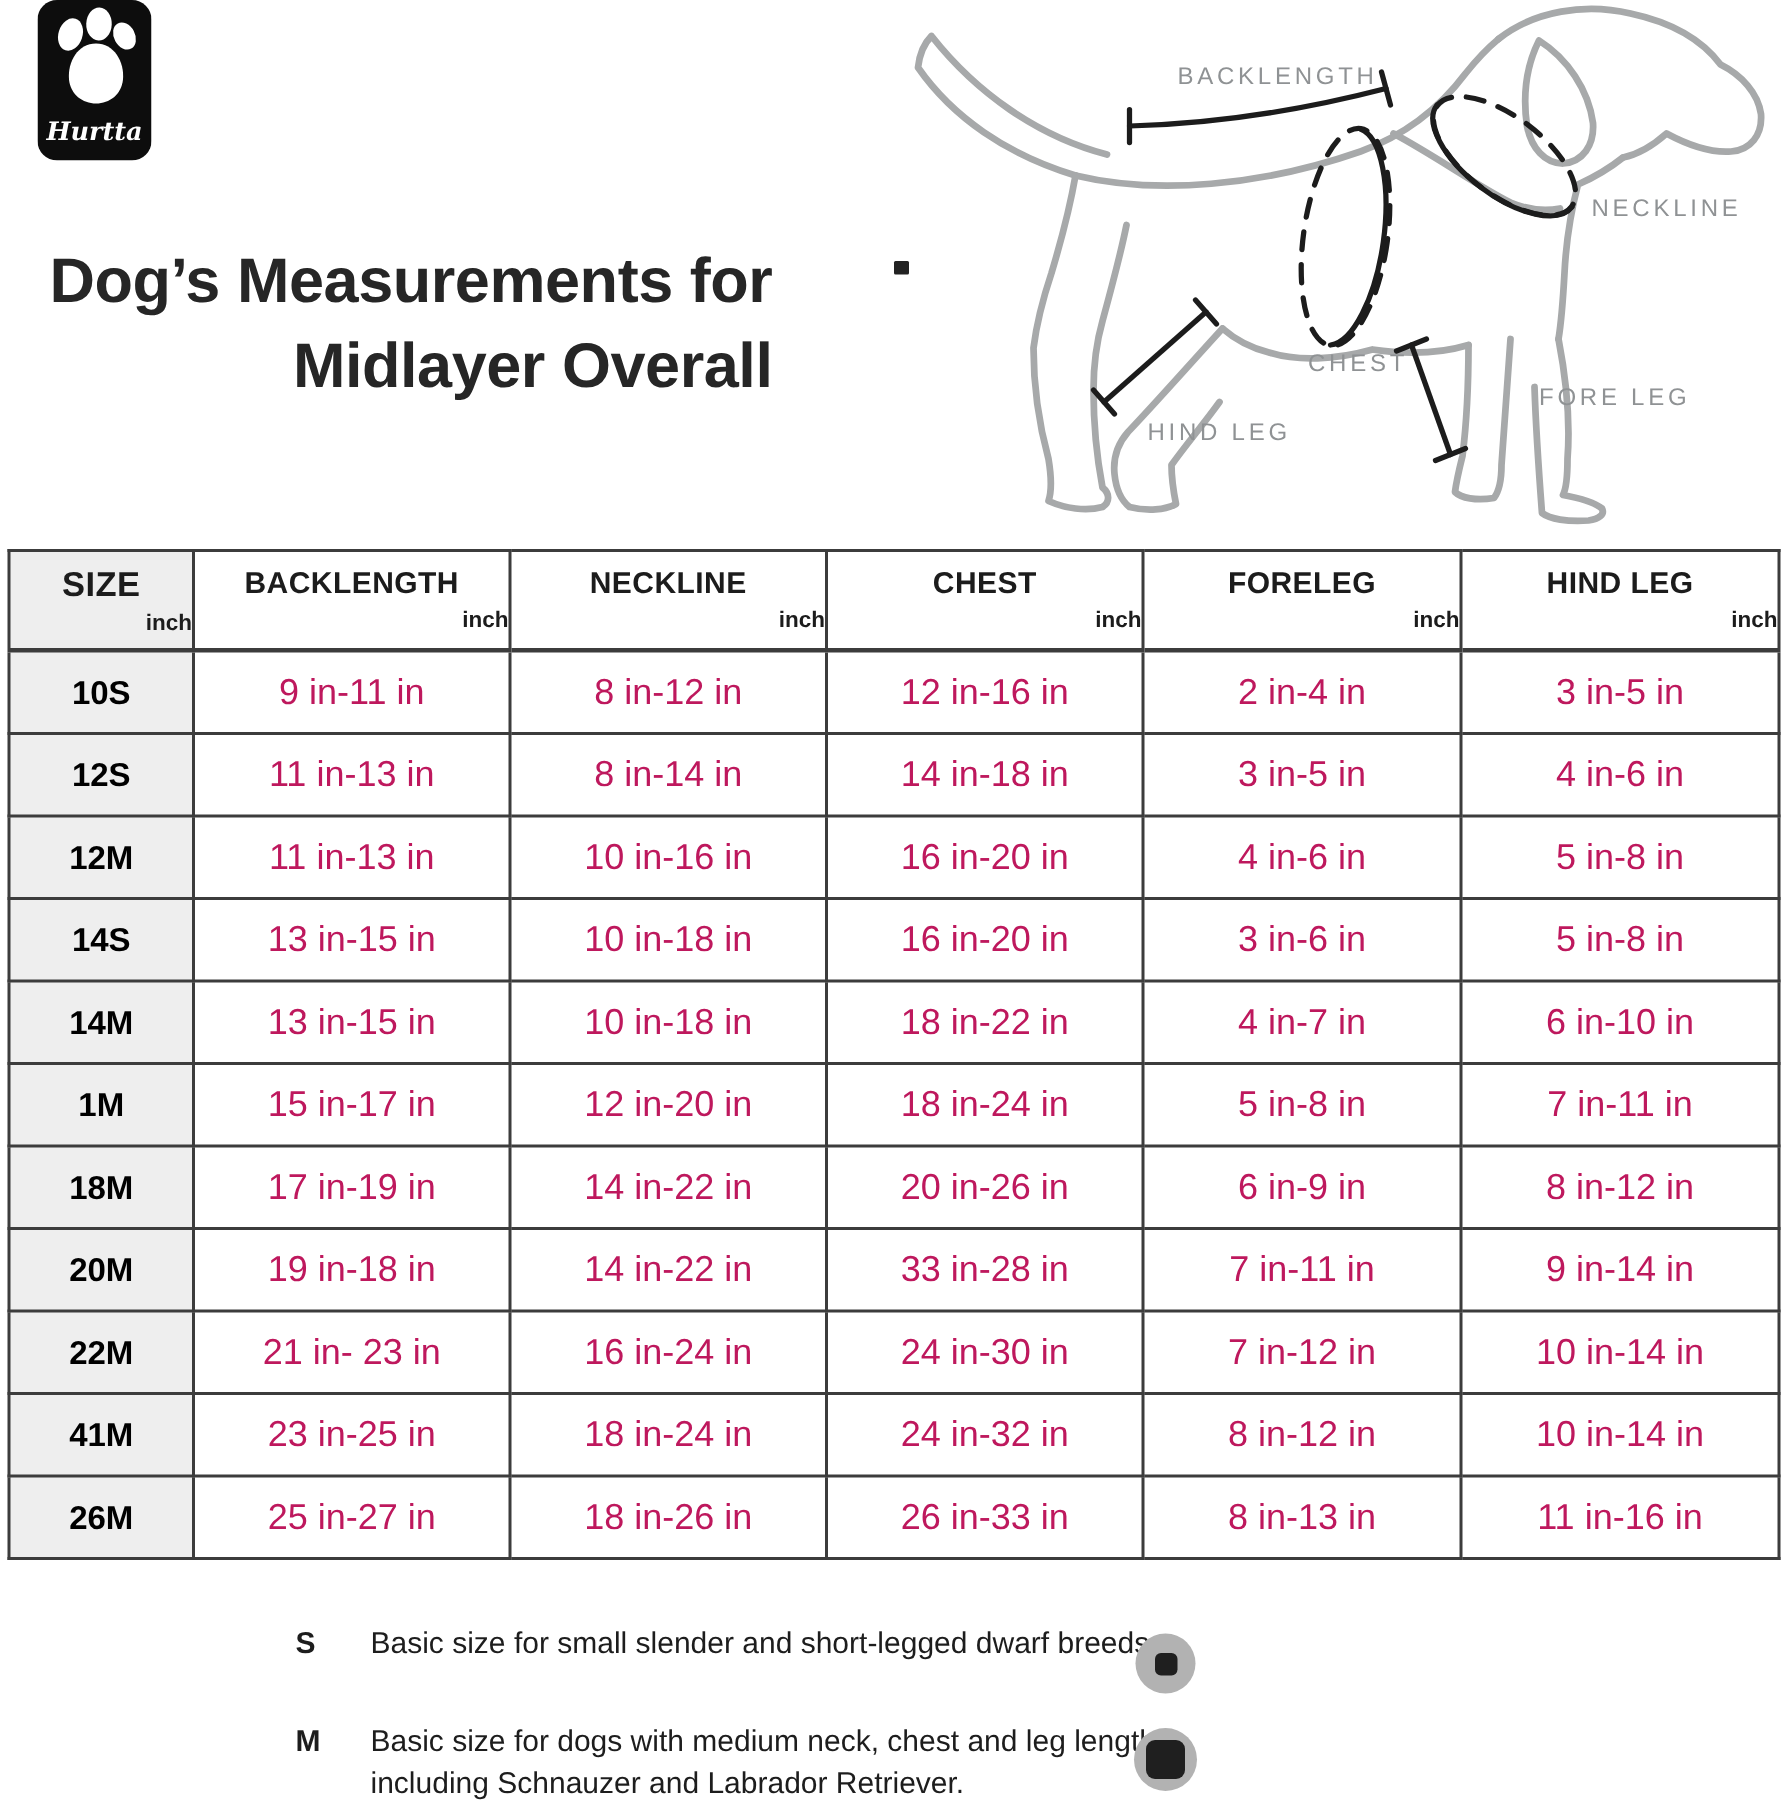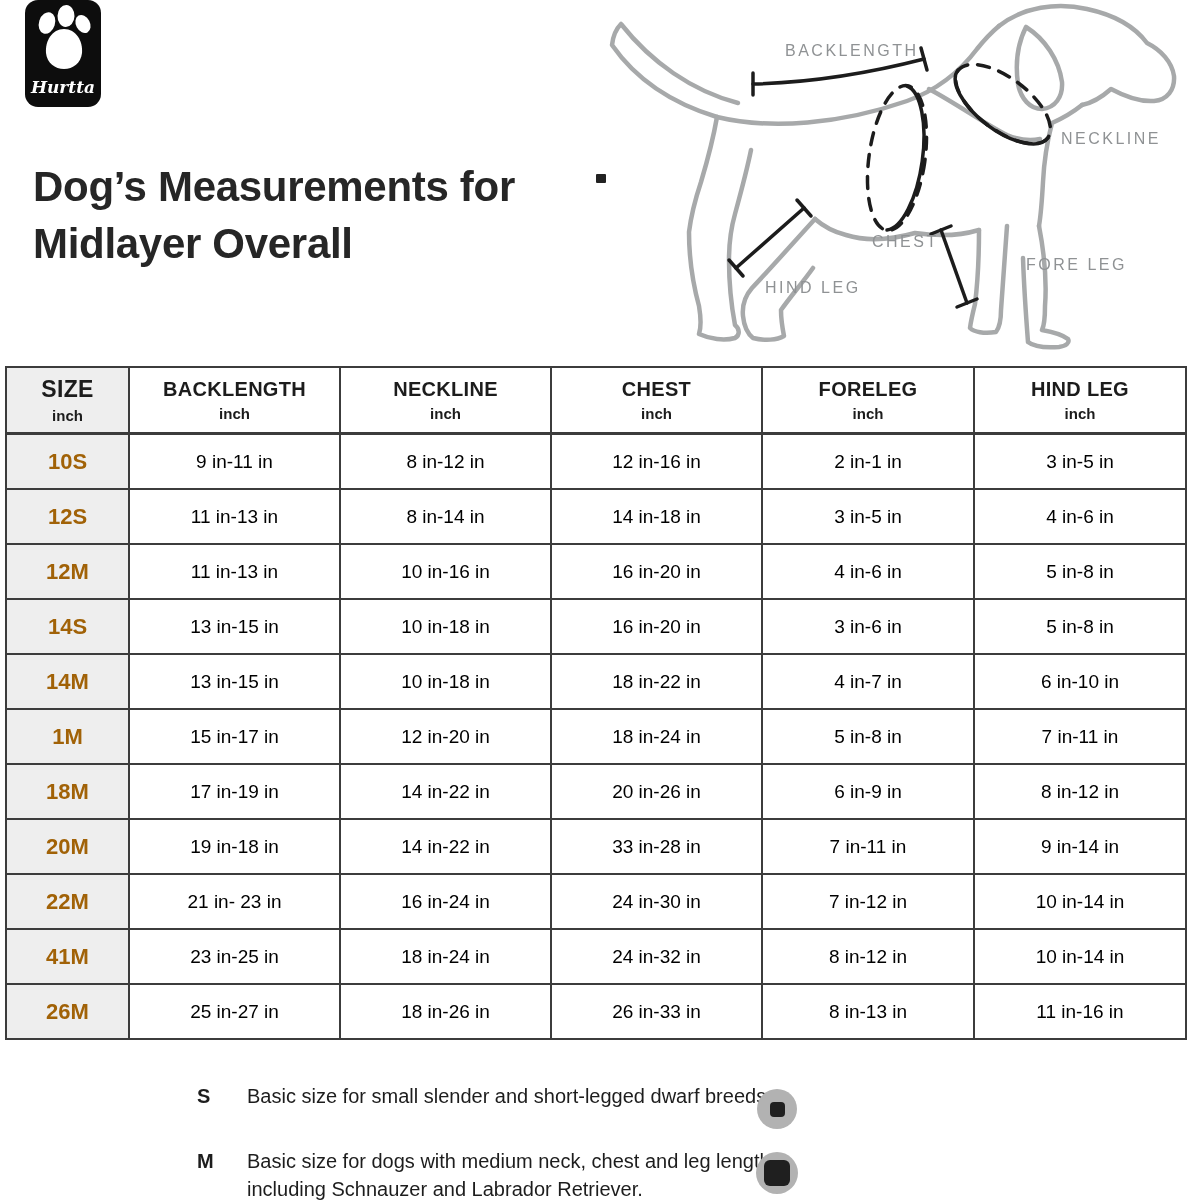--- a/index.html
+++ b/index.html
@@ -4,40 +4,40 @@
 <style>
   html,body{margin:0;padding:0;background:#ffffff;}
   .canvas{position:relative;width:1190px;height:1200px;background:#fff;overflow:hidden;
           font-family:"Liberation Sans",sans-serif;color:#1d1d1d;}
 
   
   .logo{position:absolute;left:25px;top:0;width:76px;height:107px;}
 
   
   .title{position:absolute;left:33px;top:158px;font-size:42px;line-height:57px;
-         font-weight:800;color:#262626;letter-spacing:-0.3px;white-space:nowrap;}
+         font-weight:800;color:#262626;letter-spacing:-0.3px;white-space:nowrap;text-align:right;}
 
   
   .dog-diagram{position:absolute;left:595px;top:0;width:595px;height:350px;}
   .dog-diagram text{font-family:"Liberation Sans",sans-serif;font-size:16px;
                     letter-spacing:2.5px;fill:#8f9294;}
 
   
   .size-table{position:absolute;left:5px;top:366px;width:1180px;
               border-collapse:collapse;table-layout:fixed;}
   .size-table th,.size-table td{border:2px solid #3c3c3c;text-align:center;
               vertical-align:middle;padding:0;}
   .size-table thead th{height:64px;border-bottom-width:3px;}
   .size-table tbody td{height:53px;}
   .head-label{font-size:20px;font-weight:bold;color:#1c1c1c;letter-spacing:0.3px;}
   .size-head .head-label{font-size:23px;}
-  .head-unit{font-size:15px;font-weight:bold;color:#1c1c1c;margin-top:4px;}
+  .head-unit{font-size:15px;font-weight:bold;color:#1c1c1c;margin-top:4px;text-align:right;}
   .size-head,.size-cell{background:#eeeeee;}
-  .size-cell{font-size:22px;font-weight:bold;color:#a16207;}
-  .value-cell{font-size:19px;color:#000000;}
+  .size-cell{font-size:22px;font-weight:bold;color:#000000;}
+  .value-cell{font-size:24px;color:#be185d;}
 
   
   .note{position:absolute;left:197px;display:flex;font-size:20px;line-height:27.5px;color:#1d1d1d;}
   .note-key{font-weight:bold;width:50px;flex:none;}
   .note-line{display:block;}
   .note-s{top:1083px;}
   .note-m{top:1148px;}
   .size-icon{position:absolute;background:#b2b2b2;border-radius:50%;
              display:flex;align-items:center;justify-content:center;}
   .icon-s{left:757px;top:1089px;width:40px;height:40px;}
@@ -159,21 +159,21 @@
           <div class="head-unit">inch</div>
         </th>
       </tr>
     </thead>
     <tbody>
         <tr>
           <td class="size-cell">10S</td>
           <td class="value-cell">9 in-11 in</td>
           <td class="value-cell">8 in-12 in</td>
           <td class="value-cell">12 in-16 in</td>
-          <td class="value-cell">2 in-1 in</td>
+          <td class="value-cell">2 in-4 in</td>
           <td class="value-cell">3 in-5 in</td>
         </tr>
         <tr>
           <td class="size-cell">12S</td>
           <td class="value-cell">11 in-13 in</td>
           <td class="value-cell">8 in-14 in</td>
           <td class="value-cell">14 in-18 in</td>
           <td class="value-cell">3 in-5 in</td>
           <td class="value-cell">4 in-6 in</td>
         </tr>

